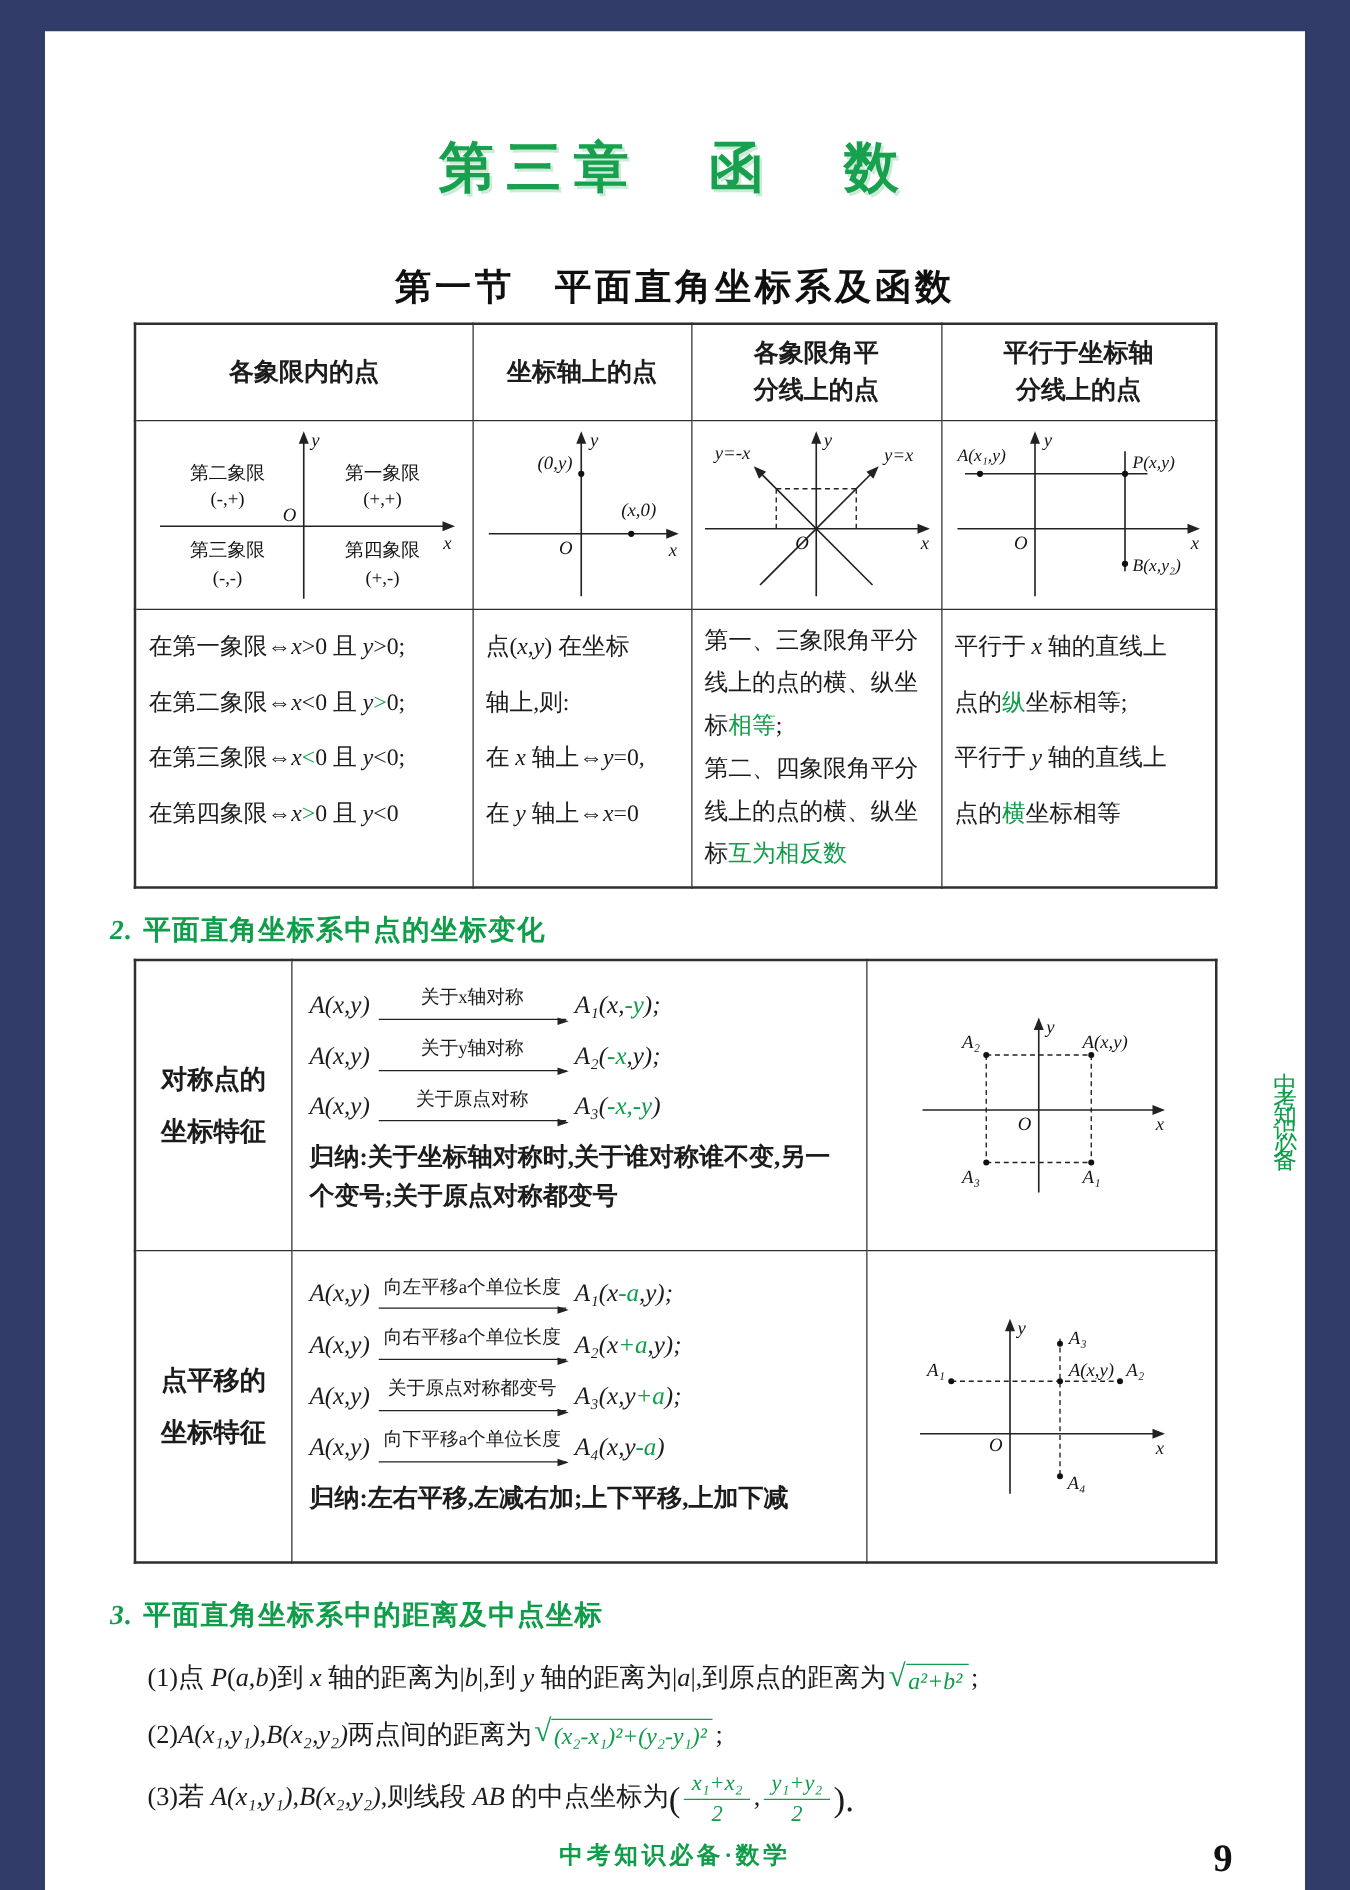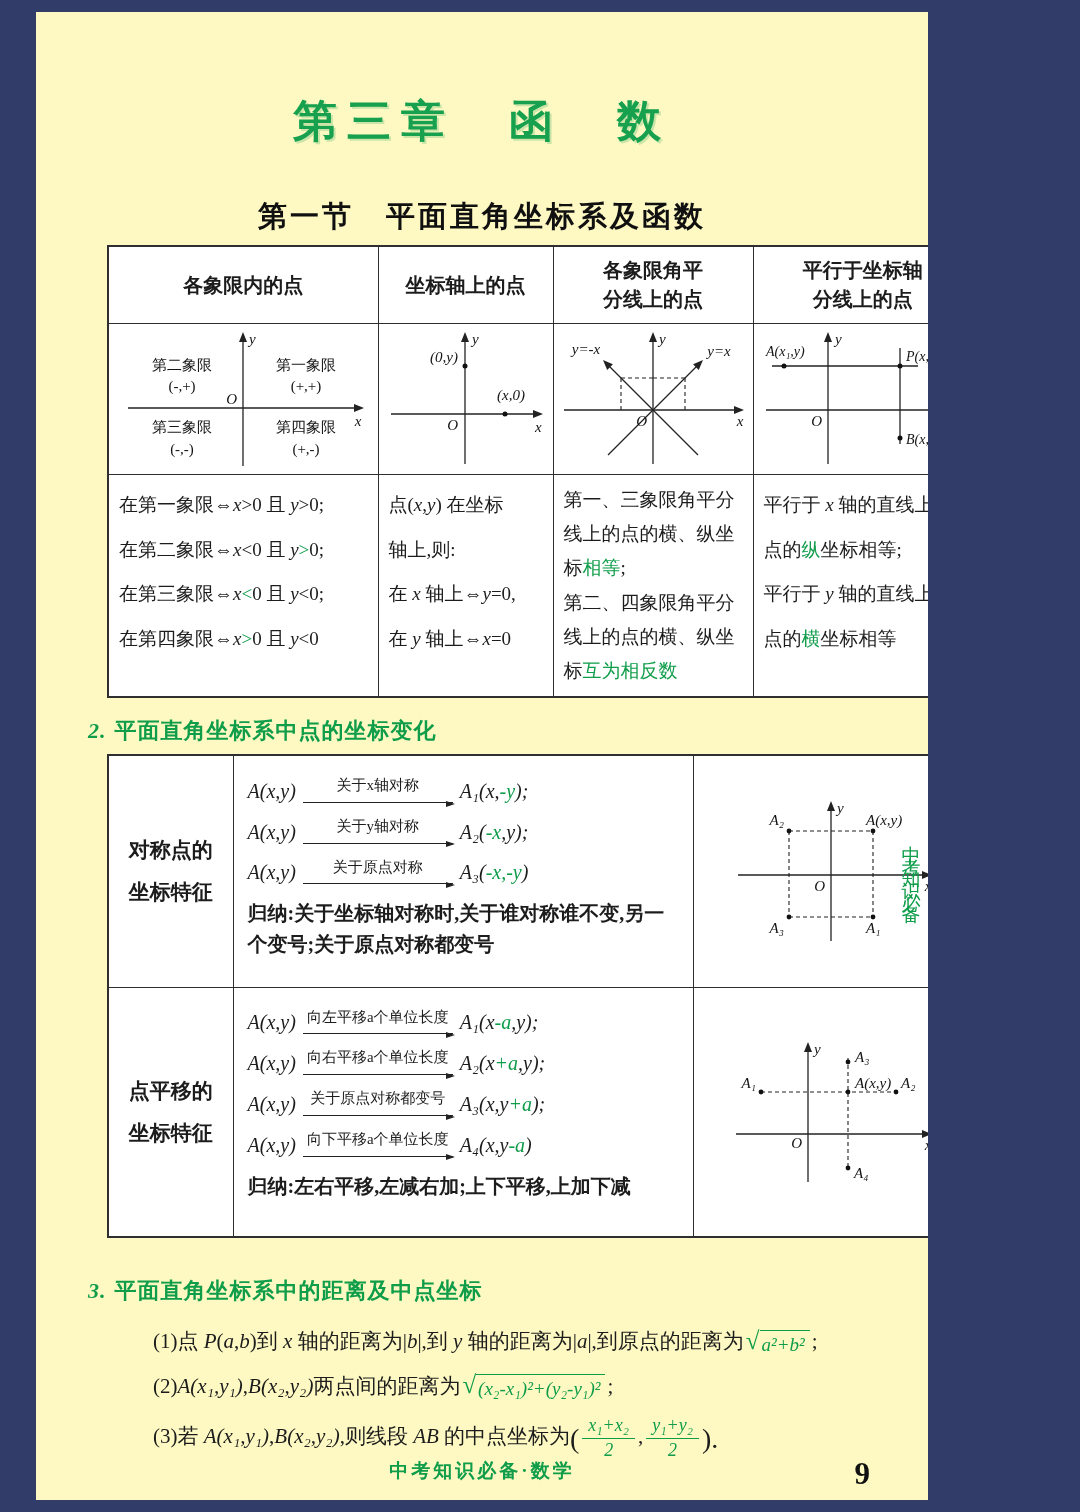--- a/index.html
+++ b/index.html
@@ -10,22 +10,22 @@
   }
   *{margin:0;padding:0;box-sizing:border-box;}
   html,body{width:1080px;height:1512px;}
   body{
     background:var(--navy);
     font-family:"Liberation Serif","DejaVu Serif",serif;
     color:var(--ink);
     position:relative;
   }
   .page{
-    position:absolute;left:36px;top:12px;width:892px;height:1488px;
-    background:#fef9c3;overflow:hidden;
+    position:absolute;left:36px;top:25px;width:1008px;height:1488px;
+    background:#ffffff;overflow:hidden;
   }
   .chapter-title{
     margin-top:80px;text-align:center;
     font-size:44px;font-weight:bold;color:#17a04e;letter-spacing:10px;
     text-shadow:2px 2px 0 rgba(23,160,78,.22);
   }
   .section-title{
     margin-top:46px;text-align:center;
     font-size:29px;font-weight:bold;color:#101010;letter-spacing:3px;
   }
@@ -61,21 +61,21 @@
   .formula{font-style:italic;white-space:nowrap;}
   .arrow{display:inline-flex;flex-direction:column;align-items:center;margin:0 7px;min-width:150px;}
   .arrow-label{font-size:15px;line-height:1.25;padding:0 4px 1px;white-space:nowrap;}
   .arrow-shaft{align-self:stretch;height:7px;border-bottom:1.4px solid #222;position:relative;}
   .arrow-shaft::after{
     content:"";position:absolute;right:-2px;bottom:-4.7px;width:0;height:0;
     border-left:9px solid #222;border-top:3.9px solid transparent;border-bottom:3.9px solid transparent;
   }
   .conclusion{font-size:20px;line-height:1.55;margin-top:4px;}
 
-  .s3{margin-top:20px;padding-left:35px;}
+  .s3{margin-top:20px;}
   .s3-line{margin:13px 0 0 82px;font-size:21px;line-height:1.5;}
   .radical{display:inline-flex;align-items:flex-start;vertical-align:middle;color:var(--green);margin:0 2px;}
   .rad-sign{font-style:normal;font-size:25px;line-height:1;transform:translateY(-2px);}
   .rad-body{border-top:1.7px solid var(--green);font-style:italic;font-size:19px;padding:2px 5px 0 2px;line-height:1.25;white-space:nowrap;}
   .frac{display:inline-flex;flex-direction:column;align-items:center;vertical-align:middle;color:var(--green);font-style:italic;font-size:18px;line-height:1.2;margin:0 3px;}
   .frac-num{border-bottom:1.5px solid var(--green);padding:0 6px 1px;}
   .frac-den{padding-top:1px;}
   .bigp{font-size:28px;vertical-align:-5px;}
 
   .side-text{
@@ -393,21 +393,21 @@
           <text x="126" y="142" class="svg-it">A₄</text>
           <text x="74" y="112" text-anchor="end" class="svg-it">O</text>
           <text x="86" y="18" class="svg-it">y</text>
           <text x="200" y="114" text-anchor="middle" class="svg-it">x</text>
         </svg>
       </td>
     </tr>
   </tbody>
     </table>
 
-  <div class="sec-heading" style="margin-top:38px;">
+  <div class="sec-heading" style="margin-top:26px;">
     <span class="sec-num">3.</span><span>平面直角坐标系中的距离及中点坐标</span>
   </div>
 
   <div class="s3">
     <div class="s3-line">
       <span><span>(1)点 </span><span class="sg-i">P</span><span>(</span><span class="sg-i">a</span><span>,</span><span class="sg-i">b</span><span>)到 </span><span class="sg-i">x</span><span> 轴的距离为|</span><span class="sg-i">b</span><span>|,到 </span><span class="sg-i">y</span><span> 轴的距离为|</span><span class="sg-i">a</span><span>|,到原点的距离为</span></span><span class="radical">
           <span class="rad-sign">√</span>
           <span class="rad-body">a²+b²</span>
         </span><span>;</span>
     </div>

